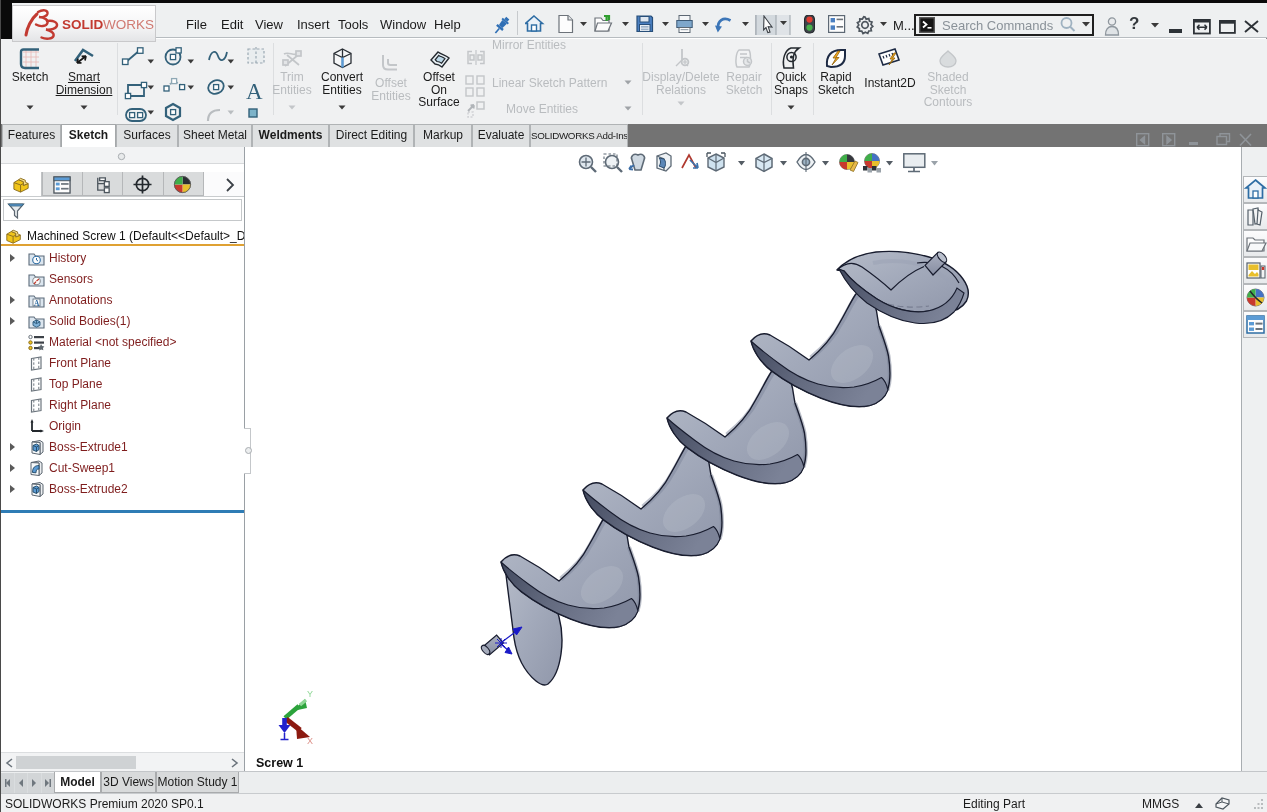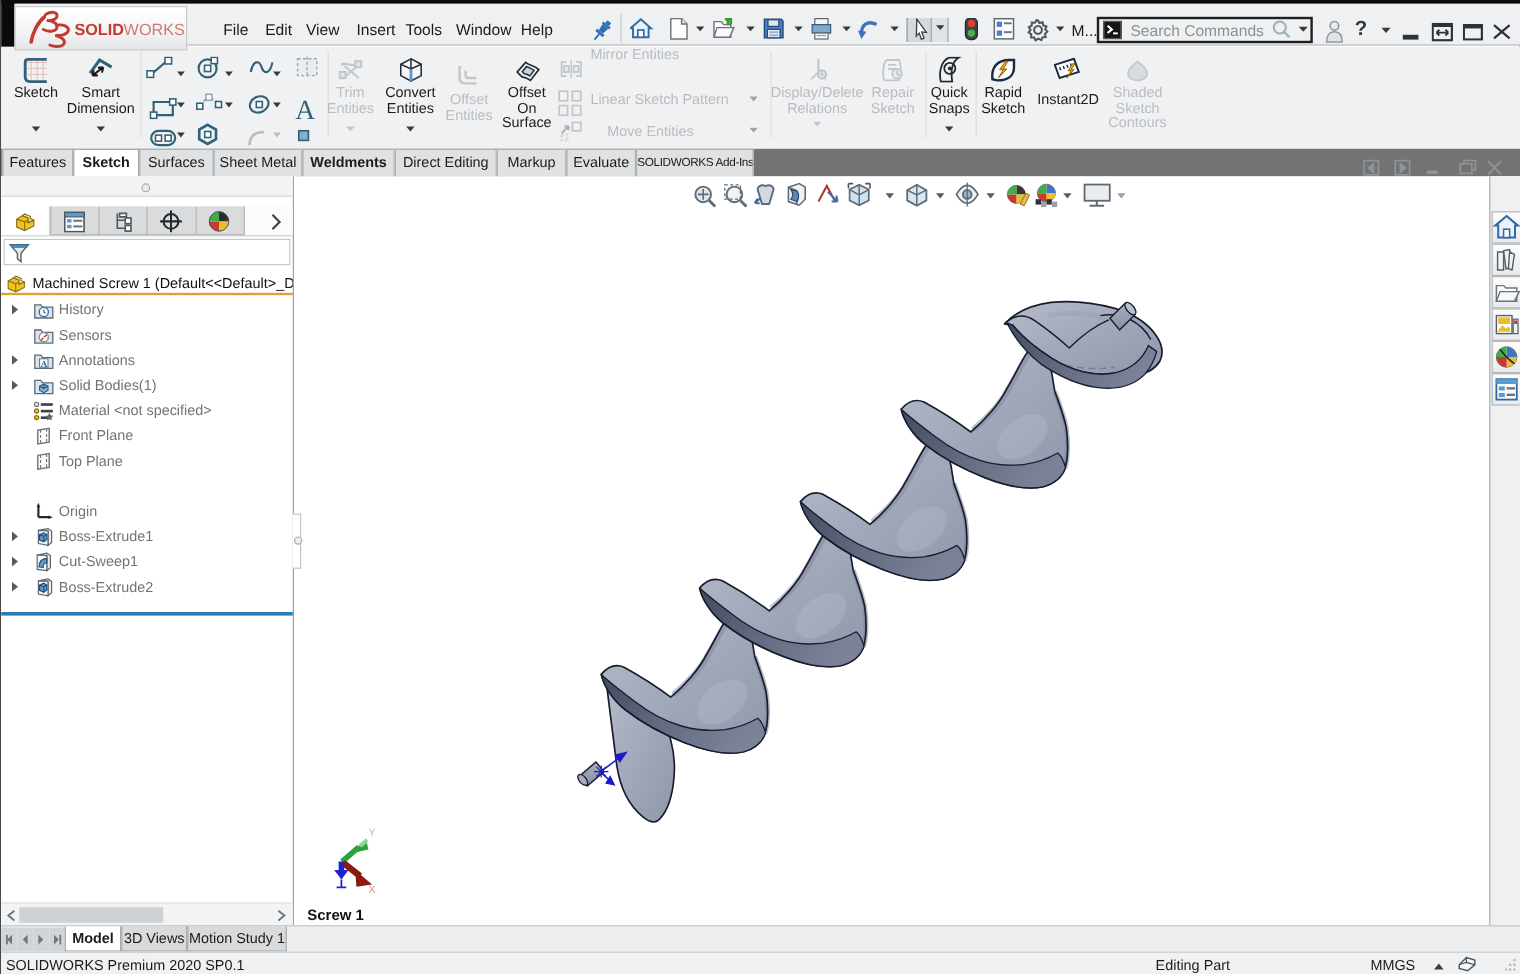--- a/index.html
+++ b/index.html
@@ -16,21 +16,21 @@
 .rlabel{position:absolute;font-size:12px;color:#1b1b1b;text-align:center;line-height:12.5px;white-space:nowrap;}
 .rlabel.gray{color:#b9bcbf;}
 .vsep{position:absolute;top:45px;width:1px;height:72px;background:#dcdee0;}
 
 #tabrow{position:absolute;left:0;top:124px;width:1267px;height:23px;background:#737373;}
 .ctab{position:absolute;top:0;height:23px;white-space:nowrap;overflow:hidden;background:#dfe1e2;border:1px solid #b0b3b5;border-bottom:none;font-size:12px;color:#1b1b1b;text-align:center;line-height:21px;}
 .ctab.active{background:#ffffff;font-weight:bold;border-color:#a5a8aa;}
 
 #main{position:absolute;left:0;top:147px;width:1267px;height:624px;background:#ffffff;}
 #leftpanel{position:absolute;left:0;top:0;width:244px;height:624px;background:#ffffff;border-right:1px solid #9aa0a5;}
-.treerow{position:absolute;left:0;width:243px;height:21px;font-size:12px;color:#737373;}
+.treerow{position:absolute;left:0;width:243px;height:21px;font-size:12px;color:#7f1d1d;}
 .treerow .lbl{position:absolute;left:48px;top:3px;white-space:nowrap;}
 .expander{position:absolute;left:9px;top:6px;width:0;height:0;border-left:5px solid #5a5a5a;border-top:4px solid transparent;border-bottom:4px solid transparent;}
 .ticon{position:absolute;left:27px;top:2px;width:17px;height:17px;}
 
 #taskpane{position:absolute;left:1240px;top:0;width:27px;height:624px;background:#eef0f1;border-left:1px solid #a8adb1;}
 .tpbtn{position:absolute;left:1px;width:25px;height:27px;background:linear-gradient(180deg,#fcfcfd,#e8eaec);border:1px solid #b4b7ba;}
 
 #bottomtabs{position:absolute;left:0;top:771px;width:1267px;height:22px;background:#eceeef;border-top:1px solid #c3c6c9;}
 .btab{position:absolute;top:0px;height:21px;background:#d8dadb;border:1px solid #a9abad;border-top:none;font-size:12px;color:#1b1b1b;text-align:center;line-height:20px;}
 .btab.active{background:#ffffff;font-weight:bold;}
@@ -199,21 +199,21 @@
     </svg>
     <div class="rlabel" style="left:4px;top:32px;width:50px;">Sketch</div>
     <svg class="abs" style="left:25px;top:66px;" width="9" height="6" viewBox="0 0 9 6">
         <path d="M0.5 0.5 L7.5 0.5 L4 4.5 Z" fill="#3a3a3a"></path>
       </svg>
     
     <svg class="abs" style="left:72px;top:8px;" width="22" height="22" viewBox="0 0 22 22">
       <path d="M2 14 L10 3 L20 9" fill="none" stroke="#33617a" stroke-width="2.6"></path>
       <path d="M4 16 L13 9 M4 16 L5 11.6 M4 16 L8.5 15.8 M13 9 L8.6 9.4 M13 9 L12 13.5" stroke="#171717" stroke-width="1.7" fill="none"></path>
     </svg>
-    <div class="rlabel" style="left:48px;top:32px;width:70px;">Smart<br>Dimension</div>
+    <div class="rlabel" style="left:48px;top:32px;width:70px;text-decoration:underline;">Smart<br>Dimension</div>
     <svg class="abs" style="left:79px;top:66px;" width="9" height="6" viewBox="0 0 9 6">
         <path d="M0.5 0.5 L7.5 0.5 L4 4.5 Z" fill="#3a3a3a"></path>
       </svg>
     <div class="vsep" style="left:116px;top:4px;"></div>
     
     <svg class="abs" style="left:120px;top:8px;" width="150" height="80" viewBox="0 0 150 80">
       <g stroke="#33617a" stroke-width="1.8" fill="none">
         <path d="M5 15 L19 3"></path>
         <circle cx="52" cy="10" r="7.5"></circle>
         <path d="M88 13 C90 3 95 3 97 9 C99 15 104 15 106 5"></path>
@@ -709,20 +709,27 @@
             <path d="M5.8 3.2 L5.8 14.6 M10.8 2.4 L10.8 13.8" stroke="#6d767e" stroke-width="1" stroke-dasharray="2.4 1.8"></path>
           </svg>
           <span class="lbl">Front Plane</span>
         </div>
       <div class="treerow" style="top:227px;">
           <svg class="ticon" viewBox="0 0 17 17">
             <path d="M3.5 3.5 L13 2 L13 13.5 L3.5 15 Z" fill="none" stroke="#6d767e" stroke-width="1.2"></path>
             <path d="M5.8 3.2 L5.8 14.6 M10.8 2.4 L10.8 13.8" stroke="#6d767e" stroke-width="1" stroke-dasharray="2.4 1.8"></path>
           </svg>
           <span class="lbl">Top Plane</span>
+        </div>
+      <div class="treerow" style="top:248px;">
+          <svg class="ticon" viewBox="0 0 17 17">
+            <path d="M3.5 3.5 L13 2 L13 13.5 L3.5 15 Z" fill="none" stroke="#6d767e" stroke-width="1.2"></path>
+            <path d="M5.8 3.2 L5.8 14.6 M10.8 2.4 L10.8 13.8" stroke="#6d767e" stroke-width="1" stroke-dasharray="2.4 1.8"></path>
+          </svg>
+          <span class="lbl">Right Plane</span>
         </div>
       <div class="treerow" style="top:269px;">
           <svg class="ticon" viewBox="0 0 17 17">
             <path d="M4 4 L4 13 M4 13 L13 13" fill="none" stroke="#23282d" stroke-width="1.8"></path>
             <path d="M4 1 L2.5 4.5 L5.5 4.5 Z M16 13 L12.5 11.5 L12.5 14.5 Z" fill="#23282d"></path>
           </svg>
           <span class="lbl">Origin</span>
         </div>
       <div class="treerow" style="top:290px;">
           <span class="expander"></span>

